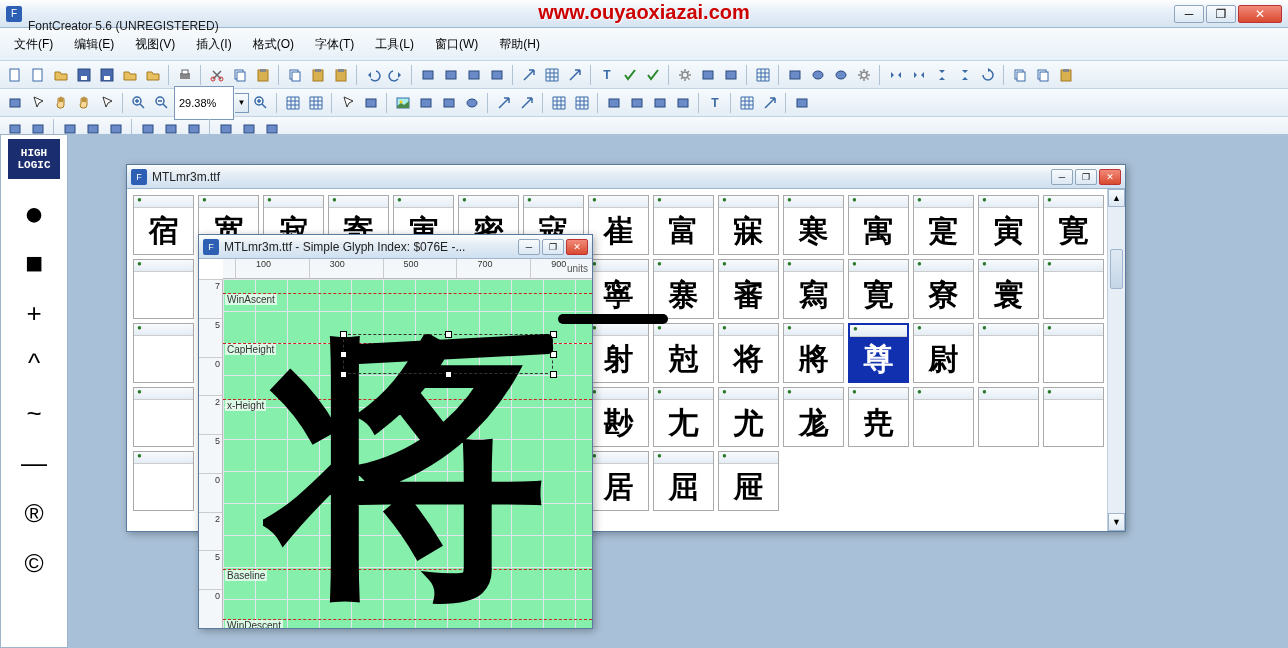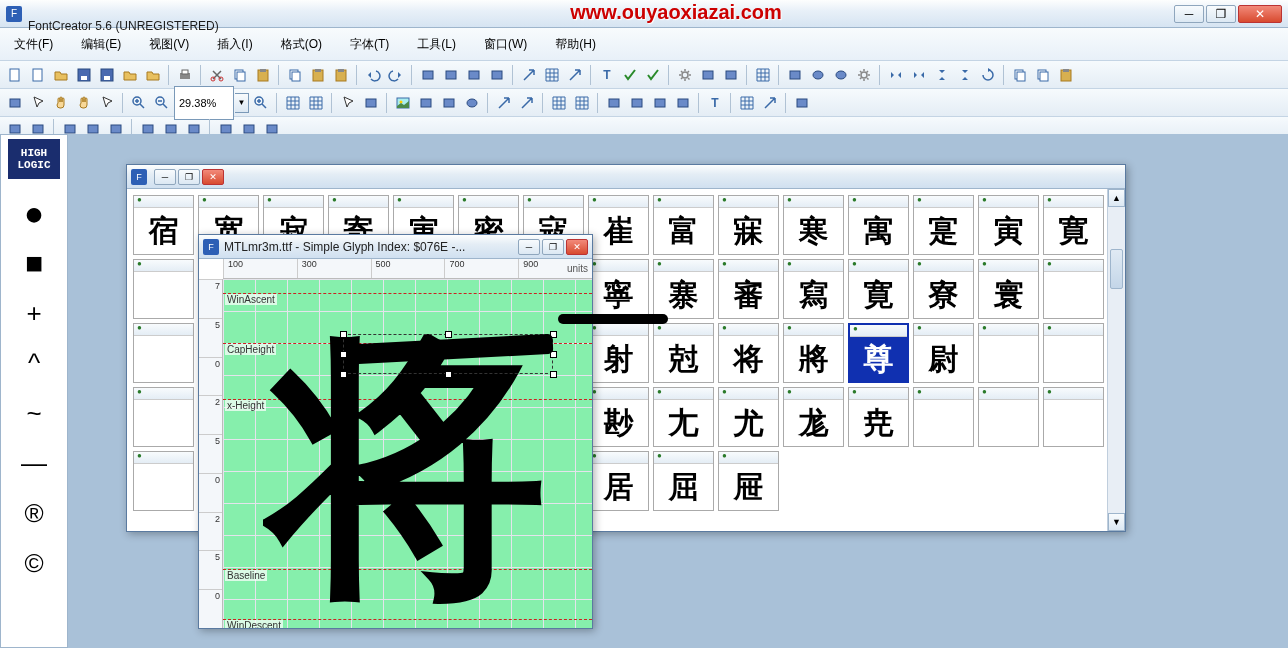--- a/index.html
+++ b/index.html
@@ -5,23 +5,23 @@
 * { box-sizing: border-box; margin: 0; padding: 0; }
 body { font-family: "Microsoft YaHei", Tahoma, sans-serif; font-size: 12px; background: #d6e4f2; width: 1288px; height: 648px; overflow: hidden; position: relative; }
 
 .titlebar { height: 28px; background: linear-gradient(#fdfefe,#e8f0f8 40%,#d6e4f2); display: flex; align-items: center; padding: 0 6px; border-bottom: 1px solid #9eb5cc; }
 .titlebar .app-icon { width: 16px; height: 16px; background: #2d5fb5; color: #fff; font-size: 10px; display: inline-flex; align-items: center; justify-content: center; border-radius: 2px; margin-right: 6px; }
 .titlebar .title-text { font-size: 12px; color: #1a1a1a; flex: 1; margin-top: 24px; }
 .winbtns { display: flex; gap: 0; }
 .winbtn { width: 30px; height: 18px; display: inline-flex; align-items: center; justify-content: center; border: 1px solid #8fa6bd; border-radius: 2px; margin-left: 2px; background: linear-gradient(#f8fbfd,#dce8f3); cursor: default; }
 .winbtn.close { background: linear-gradient(#f28a7a,#d84a2f); border-color: #b33; color: #fff; width: 44px; }
 
-.watermark { position: absolute; top: 1px; left: 50%; transform: translateX(-50%); color: #c00; font-size: 20px; font-weight: bold; z-index: 100; font-family: Arial; text-shadow: 1px 1px 1px #fff; margin-left: 32px; }
-
-.menubar { height: 27px; background: linear-gradient(#f8fbfd,#e8f0f8); display: flex; align-items: center; padding: 16px 8px; gap: 16px; border-bottom: 1px solid #c4d4e4; }
+.watermark { position: absolute; top: 1px; left: 50%; transform: translateX(-50%); color: #c00; font-size: 20px; font-weight: bold; z-index: 100; font-family: Arial; text-shadow: 1px 1px 1px #fff; }
+
+.menubar { height: 27px; background: linear-gradient(#f8fbfd,#e8f0f8); display: flex; align-items: center; padding: 16px 8px; gap: 9px; border-bottom: 1px solid #c4d4e4; }
 .menubar span { padding: 2px 6px; cursor: default; }
 
 .toolbar { height: 28px; background: linear-gradient(#f6fafd,#e4edf5); display: flex; align-items: center; padding: 0 4px; border-bottom: 1px solid #c4d4e4; gap: 1px; }
 .tbtn { width: 22px; height: 22px; display: inline-flex; align-items: center; justify-content: center; border: 1px solid transparent; border-radius: 2px; cursor: default; }
 .tsep { width: 2px; height: 20px; border-left: 1px solid #b0c2d4; margin: 0 3px; }
 .zoom-box { width: 60px; height: 17px; border: 1px solid #7a99b8; background: #fff; font-size: 11px; padding: 16px 4px; display: inline-flex; align-items: center; }
 .zoom-dd { width: 14px; height: 20px; border: 1px solid #7a99b8; border-left: none; background: linear-gradient(#f8fbfd,#dce8f3); display: inline-flex; align-items: center; justify-content: center; font-size: 8px; }
 
 .workspace { position: absolute; top: 134px; left: 0; right: 0; bottom: 0; display: flex; }
 
@@ -46,21 +46,21 @@
 .glyph-cell .g { flex: 1; display: flex; align-items: center; justify-content: center; font-size: 30px; font-family: "SimHei","Microsoft YaHei",sans-serif; font-weight: 900; }
 .glyph-cell.selected .g { background: #1030b0; color: #fff; }
 .glyph-cell.selected { border: 2px solid #1030b0; }
 .ov-scroll { position: absolute; right: 0; top: 24px; bottom: 0; width: 18px; background: #e8eef5; border-left: 1px solid #c0cedd; }
 .ov-scroll .arrow { height: 18px; background: linear-gradient(#f8fbfd,#dce8f3); border: 1px solid #9eb5cc; display: flex; align-items: center; justify-content: center; font-size: 9px; }
 .ov-scroll .thumb { position: absolute; top: 60px; left: 2px; right: 2px; height: 40px; background: linear-gradient(#e0eaf4,#c4d6e8); border: 1px solid #9eb5cc; border-radius: 2px; }
 
 #editor-window { top: 100px; left: 130px; width: 395px; height: 395px; z-index: 50; }
 .editor-body { position: relative; height: calc(100% - 24px); background: #fff; overflow: hidden; }
 .ruler-h { position: absolute; top: 0; left: 24px; right: 0; height: 20px; background: #f4f7fa; border-bottom: 1px solid #bbb; font-size: 9px; color: #333; display: flex; }
-.ruler-h span { flex: 1; border-left: 1px solid #ccc; padding-left: 4px; }
+.ruler-h span { flex: 1; border-left: 1px solid #ccc; padding-left: 20px; margin-left: 12px; }
 .ruler-v { position: absolute; top: 20px; left: 0; width: 24px; bottom: 0; background: #f4f7fa; border-right: 1px solid #bbb; font-size: 9px; color: #333; display: flex; flex-direction: column; }
 .ruler-v span { flex: 1; border-top: 1px solid #ccc; padding: 1px 2px; text-align: right; }
 .canvas { position: absolute; left: 24px; top: 20px; right: 0; bottom: 0; background: #86efac; }
 .grid-bg { position: absolute; inset: 0; background-image: linear-gradient(#e4e4ec 1px, transparent 1px), linear-gradient(90deg,#e4e4ec 1px, transparent 1px); background-size: 32px 32px; }
 .guide-h { position: absolute; left: 0; right: 0; border-top: 1px dashed #c22; }
 .guide-label { position: absolute; left: 2px; font-size: 10px; color: #333; background: rgba(255,255,255,0.7); padding: 0 2px; }
 .units-label { position: absolute; right: 4px; top: 4px; font-size: 10px; color: #555; }
 
 .glyph-shape { position: absolute; left: 40px; top: 55px; width: 290px; height: 300px; }
 .glyph-shape svg { width: 100%; height: 100%; }
@@ -575,20 +575,21 @@
         <div class="pal-item">®</div>
         <div class="pal-item">©</div>
       </div>
   </div>
 
   <div class="mdi-area">
 
     <div class="child-window" id="overview-window">
       <div class="child-title">
         <span class="t-icon">F</span>
+        <span class="t-text">MTLmr3m.ttf</span>
         <span class="cbtn">─</span>
         <span class="cbtn">❐</span>
         <span class="cbtn cx">✕</span>
       </div>
       <div class="glyph-grid" id="glyph-grid">
           <div class="glyph-cell">
             <div class="hdr"></div>
             <div class="g">宿</div>
           </div>
           <div class="glyph-cell">

